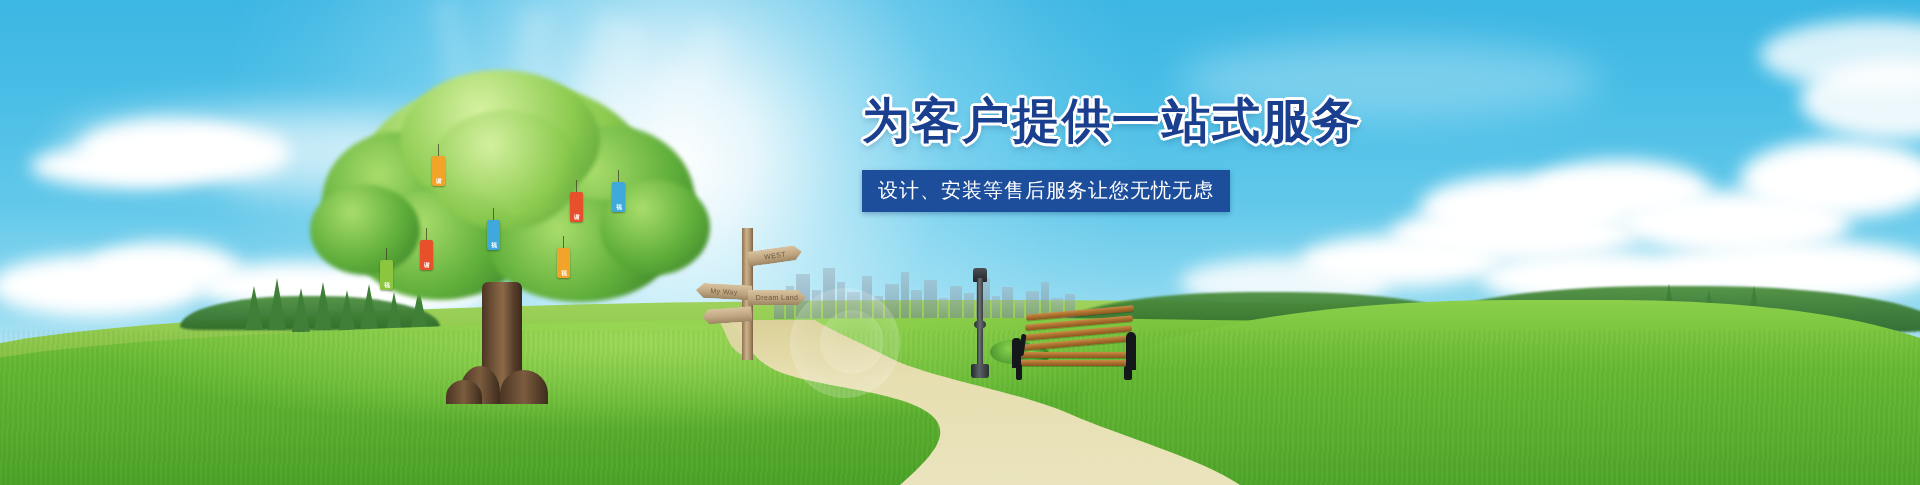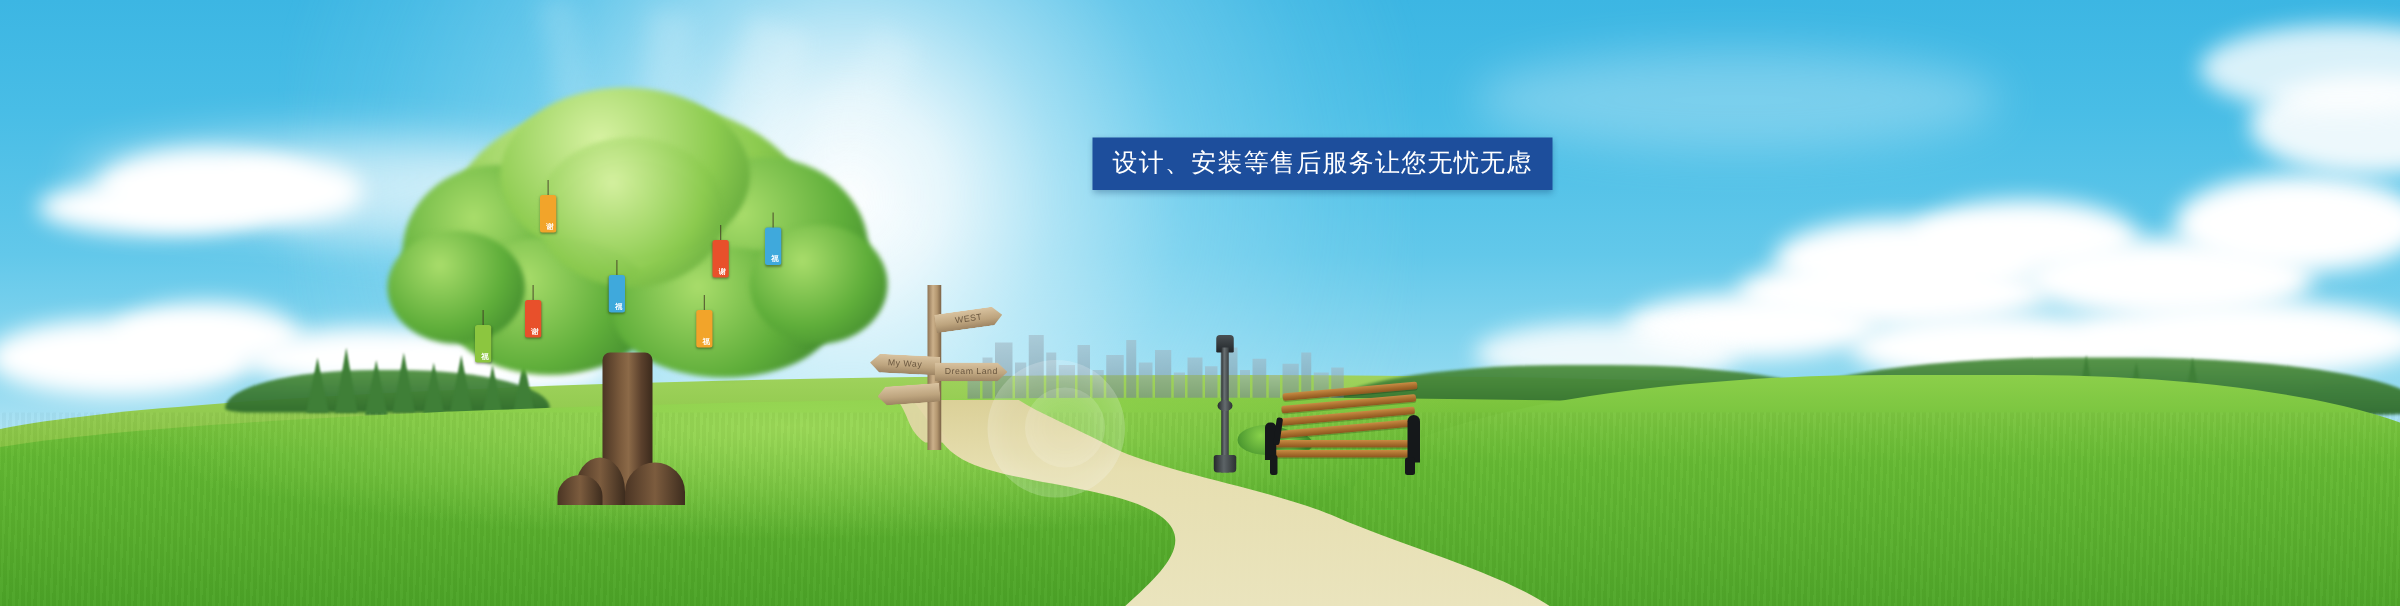--- a/index.html
+++ b/index.html
@@ -143,21 +143,21 @@
     text-shadow:
       -2px -2px 0 #fff, 2px -2px 0 #fff, -2px 2px 0 #fff, 2px 2px 0 #fff,
       -3px 0 0 #fff, 3px 0 0 #fff, 0 -3px 0 #fff, 0 3px 0 #fff,
       0 4px 7px rgba(0,50,90,.35);
   }
   .subbar {
     display:inline-block; background:#1d4e9c; color:#fff;
     font-size:20px; letter-spacing:1px; padding:7px 16px 8px 16px;
     box-shadow:0 2px 5px rgba(0,40,90,.30);
   }
-  .subbar-wrap { margin-top:20px;margin-left:12px; }
+  .subbar-wrap { margin-top:20px; }
   .subbar-wrap.second { margin-top:8px; }
 
   .lens { position:absolute; border-radius:50%; background:rgba(255,255,255,.10);
     box-shadow:inset 0 0 28px rgba(255,255,255,.22); }
 </style>
 </head>
 <body>
 
 <div id="banner">
 
@@ -317,20 +317,21 @@
     <div class="bench-leg" style="left:0px;top:30px;width:9px;height:30px;border-radius:4px 4px 0 0;"></div>
     <div class="bench-leg" style="left:114px;top:24px;width:10px;height:38px;border-radius:5px 5px 0 0;"></div>
     <div class="bench-leg" style="left:4px;top:56px;width:6px;height:16px;"></div>
     <div class="bench-leg" style="left:112px;top:58px;width:8px;height:14px;"></div>
     <div class="bench-leg" style="left:8px;top:26px;width:5px;height:22px;transform:rotate(8deg);"></div>
   </div>
 
   <div class="copy">
 
 
+    <div class="headline-blue">为客户提供一站式服务</div>
 
     <div class="subbar-wrap">
       <span class="subbar">设计、安装等售后服务让您无忧无虑</span>
     </div>
 
 
   </div>
 
 </div>
 

